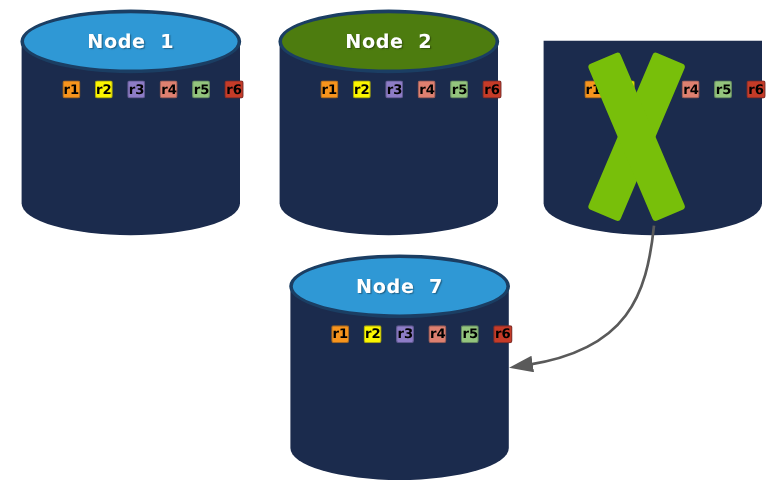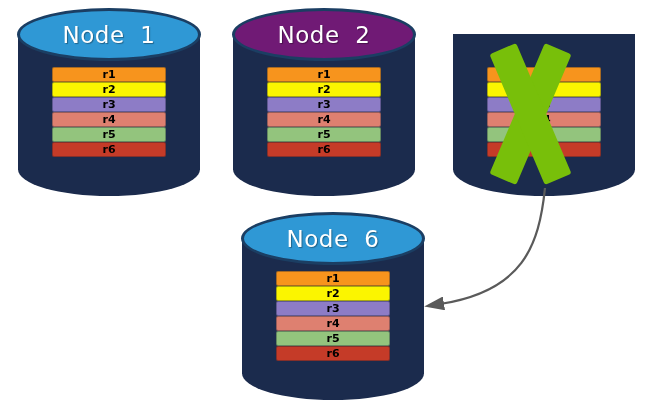--- a/index.html
+++ b/index.html
@@ -34,34 +34,34 @@
     border-radius: 50%;
     border: 3px solid #1B3E63;
     background: #2F98D5;
     display: flex;
     align-items: center;
     justify-content: center;
     z-index: 2;
   }
   .node-title {
     color: #ffffff;
-    font-size: 23px;
-    font-weight: normal;
+    font-size: 16px;
+    font-weight: bold;
     white-space: pre;
     text-shadow: 1px 1px 1px rgba(0,0,0,0.35);
     letter-spacing: 0.5px;
   }
   .bars {
     position: absolute;
     left: 35px;
     top: 59px;
     width: 114px;
     display: flex;
-    flex-direction: column;
-    gap: 0;
+    flex-direction: row;
+    gap: 12px;
     z-index: 3;
   }
   .bar {
     height: 13px;
     line-height: 13px;
     border-radius: 2px;
     border: 1px solid rgba(15,25,45,0.35);
     box-sizing: content-box;
     text-align: center;
     font-size: 11px;
@@ -108,21 +108,21 @@
       <div class="bar" style="background: rgb(251, 245, 0);">r2</div>
       <div class="bar" style="background: rgb(141, 124, 198);">r3</div>
       <div class="bar" style="background: rgb(222, 128, 112);">r4</div>
       <div class="bar" style="background: rgb(147, 196, 125);">r5</div>
       <div class="bar" style="background: rgb(197, 59, 40);">r6</div>
     </div>
   </div>
 
   <div class="node" style="left:232px; top:8px;">
     <div class="cyl-body" style="background: rgb(27, 43, 77);"></div>
-    <div class="cyl-top" style="background: #701a75;">
+    <div class="cyl-top" style="background: #4d7c0f;">
       <span class="node-title">Node  2</span>
     </div>
     <div class="bars">
       <div class="bar" style="background: rgb(247, 148, 29);">r1</div>
       <div class="bar" style="background: rgb(251, 245, 0);">r2</div>
       <div class="bar" style="background: rgb(141, 124, 198);">r3</div>
       <div class="bar" style="background: rgb(222, 128, 112);">r4</div>
       <div class="bar" style="background: rgb(147, 196, 125);">r5</div>
       <div class="bar" style="background: rgb(197, 59, 40);">r6</div>
     </div>
@@ -140,21 +140,21 @@
     </div>
     <div class="x-mark">
       <div class="x-arm a" style="background: rgb(120, 191, 10);"></div>
       <div class="x-arm b" style="background: rgb(120, 191, 10);"></div>
     </div>
   </div>
 
   <div class="node" style="left:241px; top:212px;">
     <div class="cyl-body" style="background: rgb(27, 43, 77);"></div>
     <div class="cyl-top" style="background: rgb(47, 152, 213);">
-      <span class="node-title">Node  6</span>
+      <span class="node-title">Node  7</span>
     </div>
     <div class="bars">
       <div class="bar" style="background: rgb(247, 148, 29);">r1</div>
       <div class="bar" style="background: rgb(251, 245, 0);">r2</div>
       <div class="bar" style="background: rgb(141, 124, 198);">r3</div>
       <div class="bar" style="background: rgb(222, 128, 112);">r4</div>
       <div class="bar" style="background: rgb(147, 196, 125);">r5</div>
       <div class="bar" style="background: rgb(197, 59, 40);">r6</div>
     </div>
   </div>

